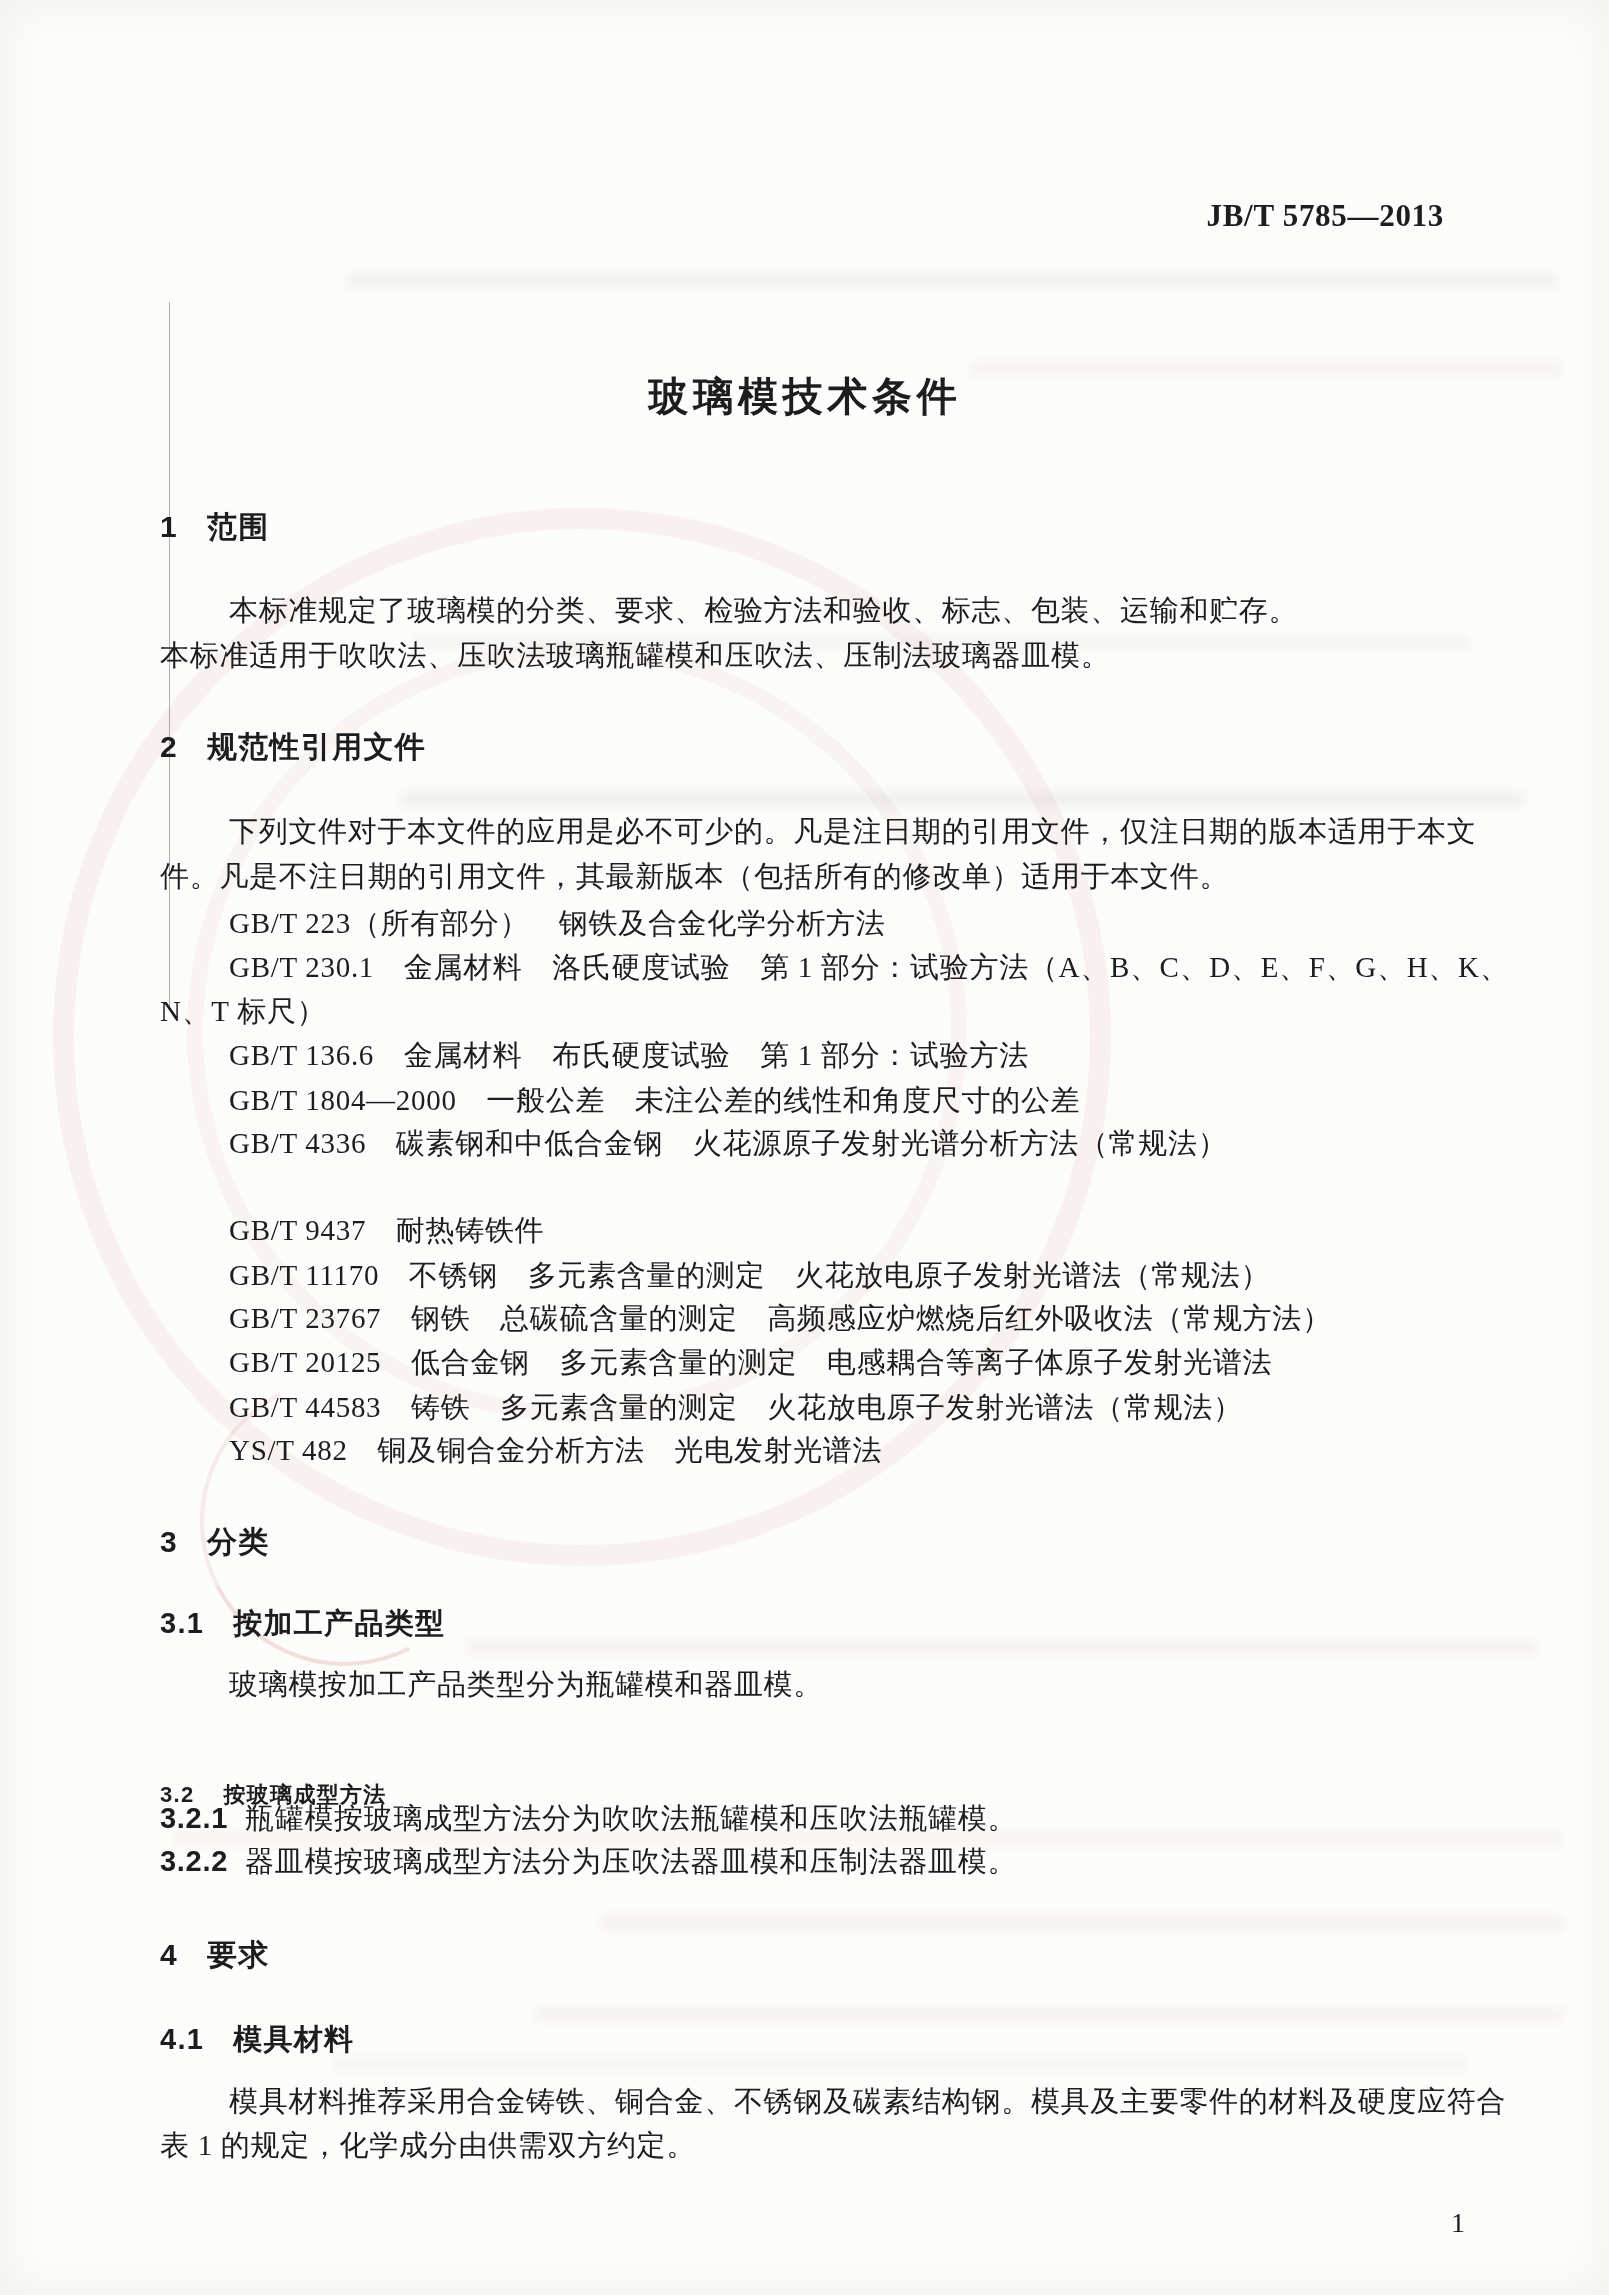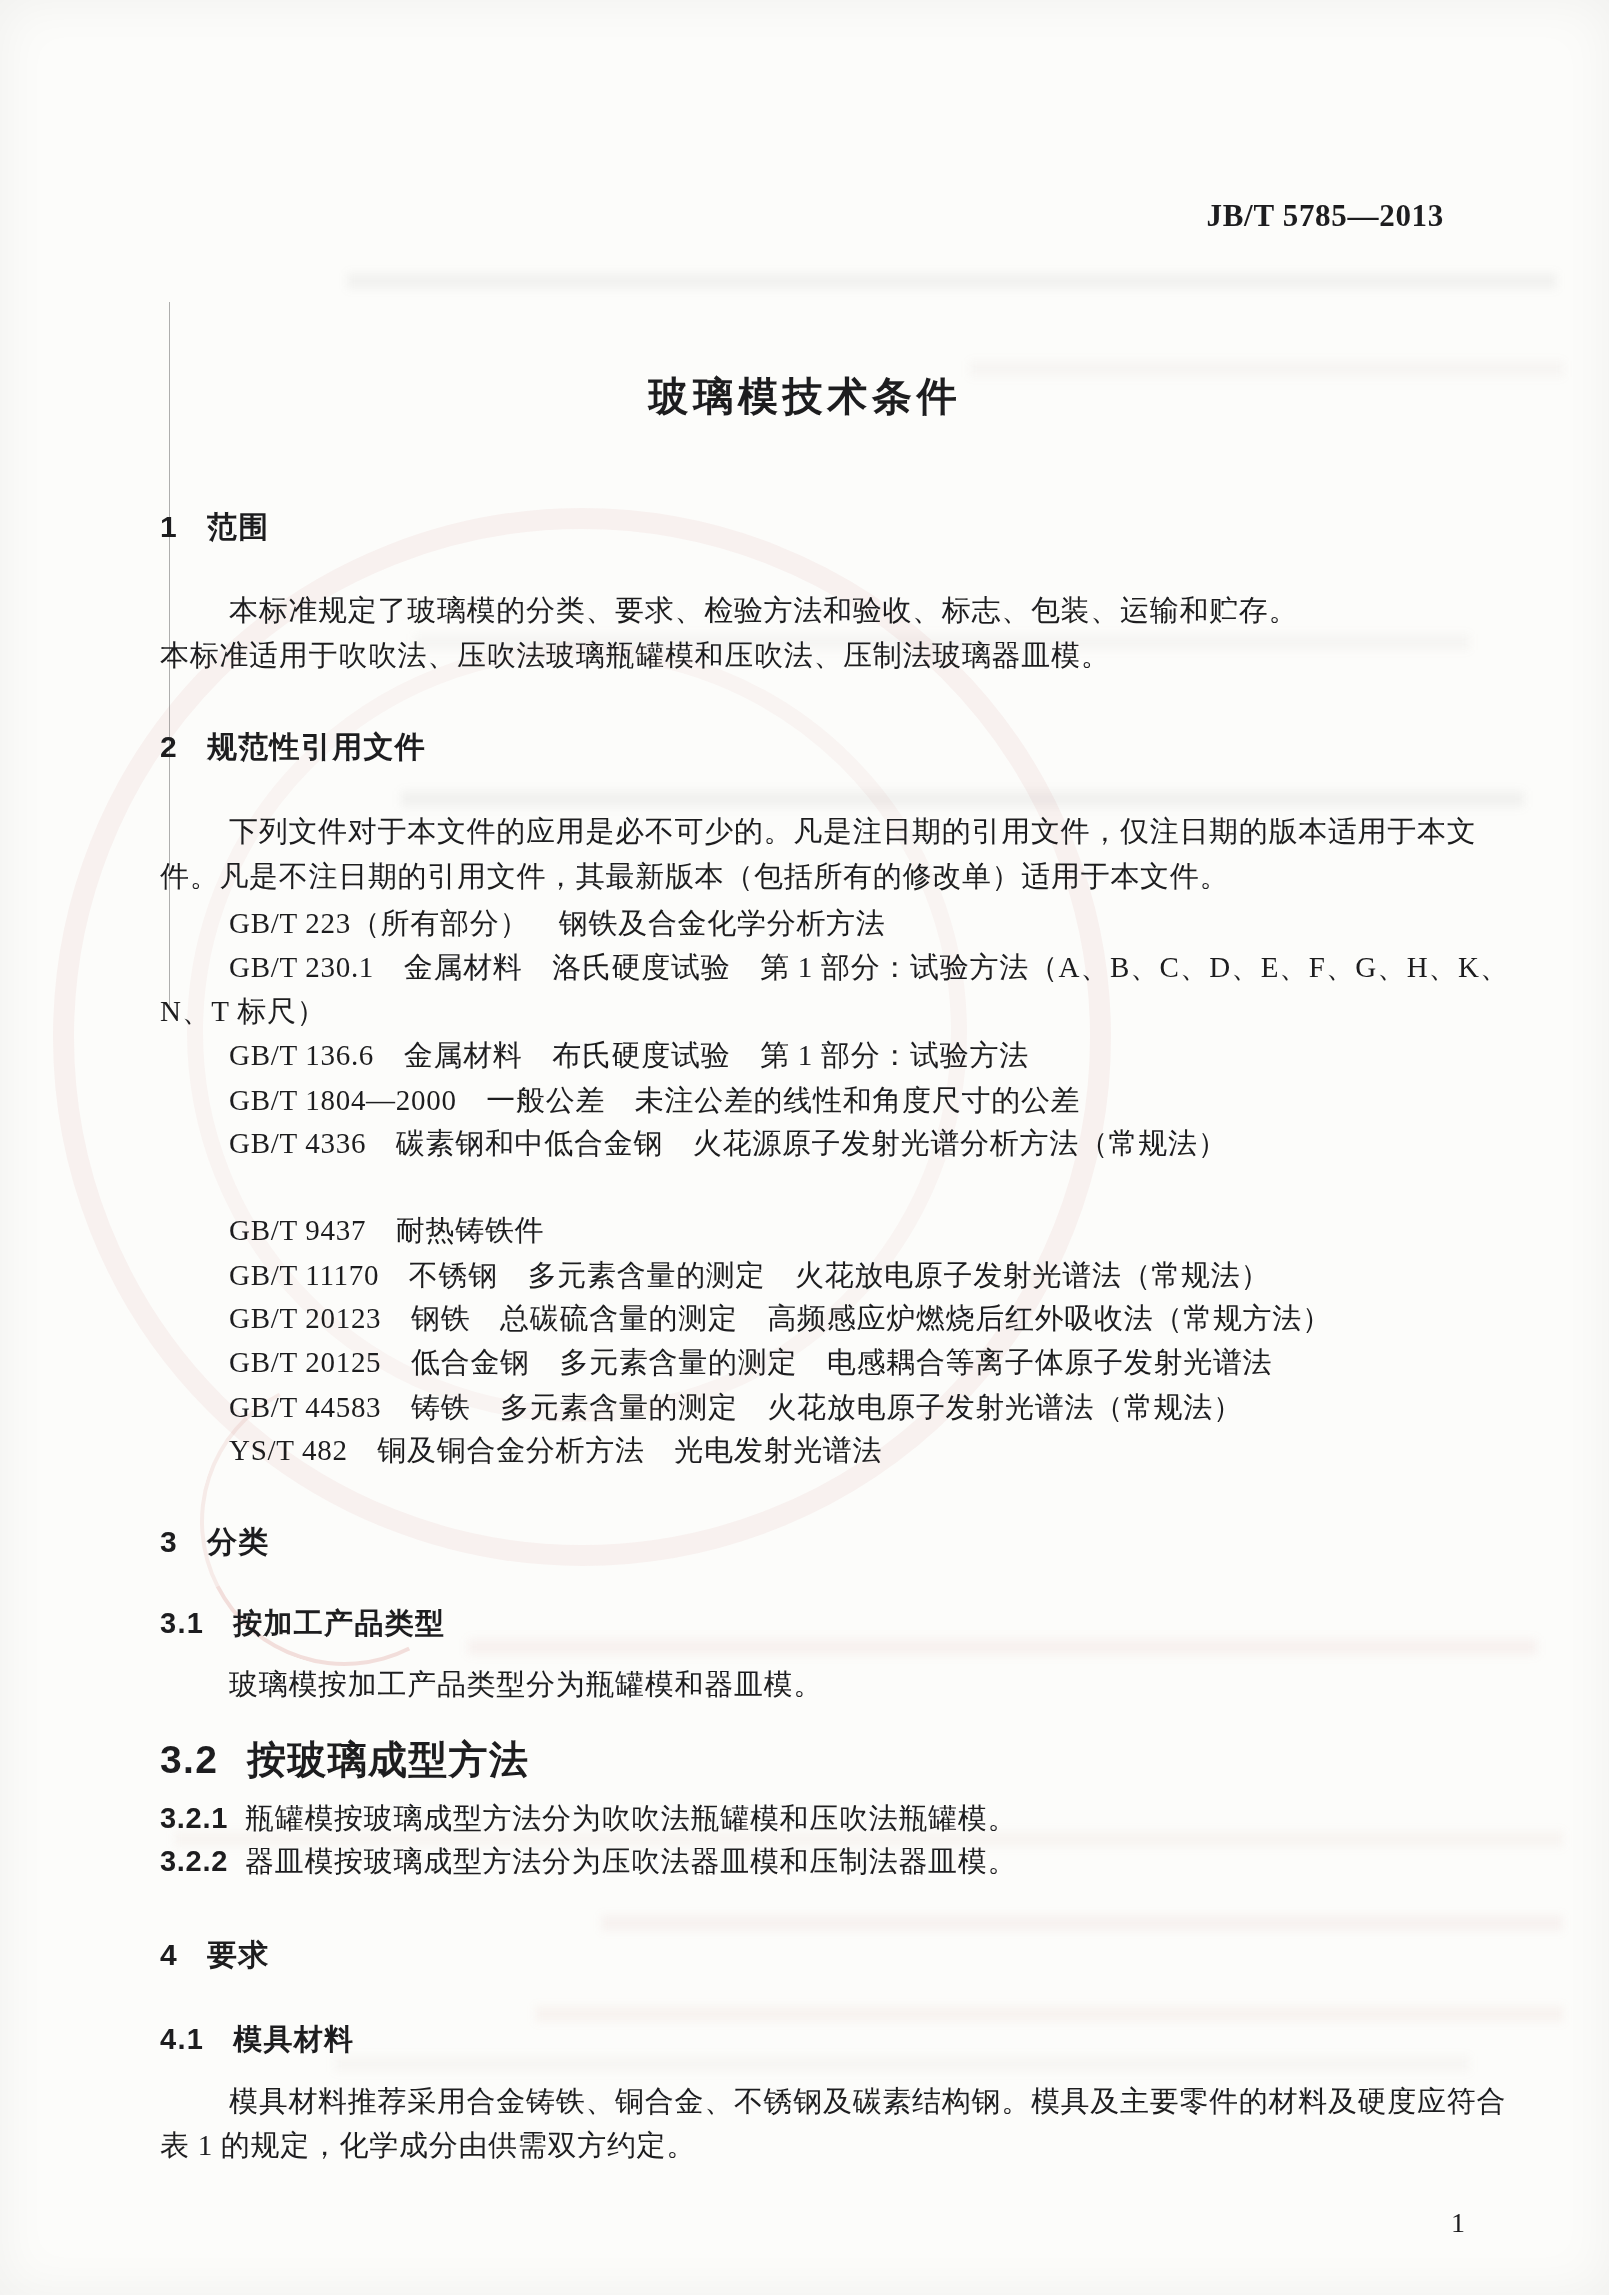--- a/index.html
+++ b/index.html
@@ -135,35 +135,35 @@
   <div class="line" style="top:859px">件。凡是不注日期的引用文件，其最新版本（包括所有的修改单）适用于本文件。</div>
 
   <div class="line indent" style="top:906px">GB/T 223（所有部分）　钢铁及合金化学分析方法</div>
   <div class="line indent" style="top:950px">GB/T 230.1　金属材料　洛氏硬度试验　第 1 部分：试验方法（A、B、C、D、E、F、G、H、K、</div>
   <div class="line" style="top:994px">N、T 标尺）</div>
   <div class="line indent" style="top:1038px">GB/T 136.6　金属材料　布氏硬度试验　第 1 部分：试验方法</div>
   <div class="line indent" style="top:1083px">GB/T 1804—2000　一般公差　未注公差的线性和角度尺寸的公差</div>
   <div class="line indent" style="top:1126px">GB/T 4336　碳素钢和中低合金钢　火花源原子发射光谱分析方法（常规法）</div>
   <div class="line indent" style="top:1213px">GB/T 9437　耐热铸铁件</div>
   <div class="line indent" style="top:1258px">GB/T 11170　不锈钢　多元素含量的测定　火花放电原子发射光谱法（常规法）</div>
-  <div class="line indent" style="top:1301px">GB/T 20123　钢铁　总碳硫含量的测定　高频感应炉燃烧后红外吸收法（常规方法）</div>
+  <div class="line indent" style="top:1301px">GB/T 23767　钢铁　总碳硫含量的测定　高频感应炉燃烧后红外吸收法（常规方法）</div>
   <div class="line indent" style="top:1345px">GB/T 20125　低合金钢　多元素含量的测定　电感耦合等离子体原子发射光谱法</div>
   <div class="line indent" style="top:1390px">GB/T 44583　铸铁　多元素含量的测定　火花放电原子发射光谱法（常规法）</div>
   <div class="line indent" style="top:1433px">YS/T 482　铜及铜合金分析方法　光电发射光谱法</div>
 
   <div class="heading" style="top:1522px">
     <span class="num">3</span><span>分类</span>
   </div>
 
   <div class="heading" style="top:1604px;font-size:29px">
     <span class="num">3.1</span><span>按加工产品类型</span>
   </div>
   <div class="line indent" style="top:1667px">玻璃模按加工产品类型分为瓶罐模和器皿模。</div>
 
-  <div class="heading" style="top:1733px;font-size:39px">
+  <div class="heading" style="top:1780px;font-size:22px">
     <span class="num">3.2</span><span>按玻璃成型方法</span>
   </div>
 
   <div class="line clause" style="top:1801px">
     <span class="num">3.2.1</span><span>瓶罐模按玻璃成型方法分为吹吹法瓶罐模和压吹法瓶罐模。</span>
   </div>
   <div class="line clause" style="top:1844px">
     <span class="num">3.2.2</span><span>器皿模按玻璃成型方法分为压吹法器皿模和压制法器皿模。</span>
   </div>
 

